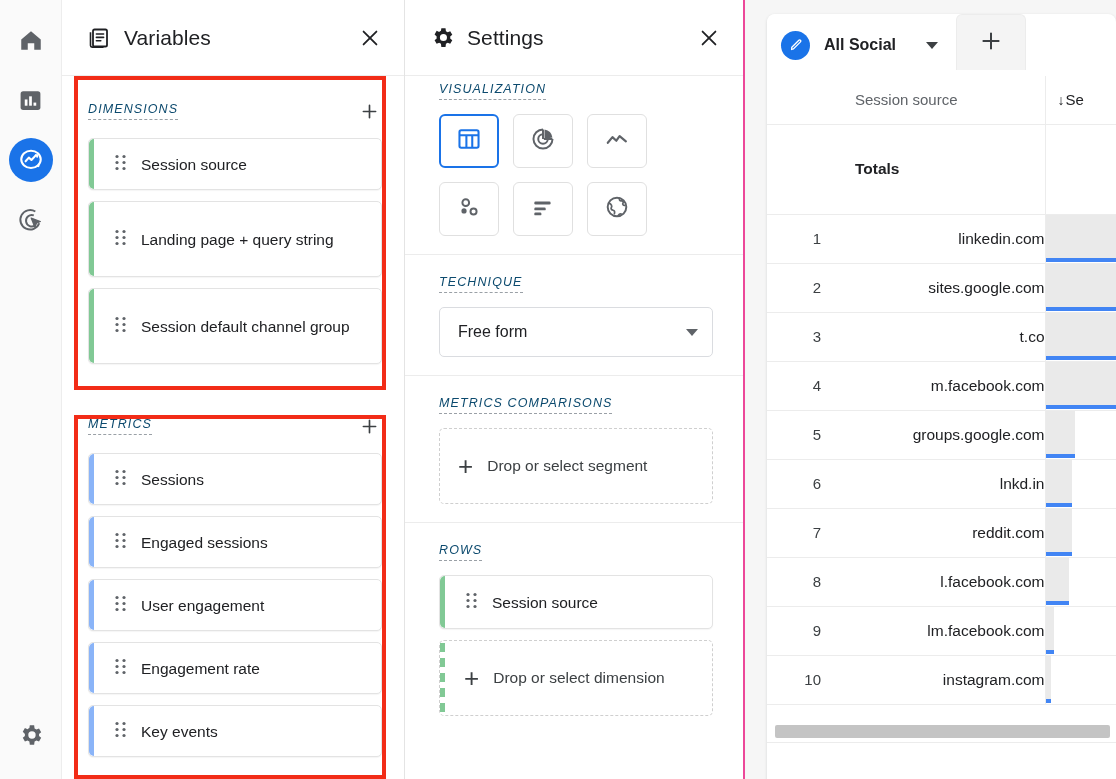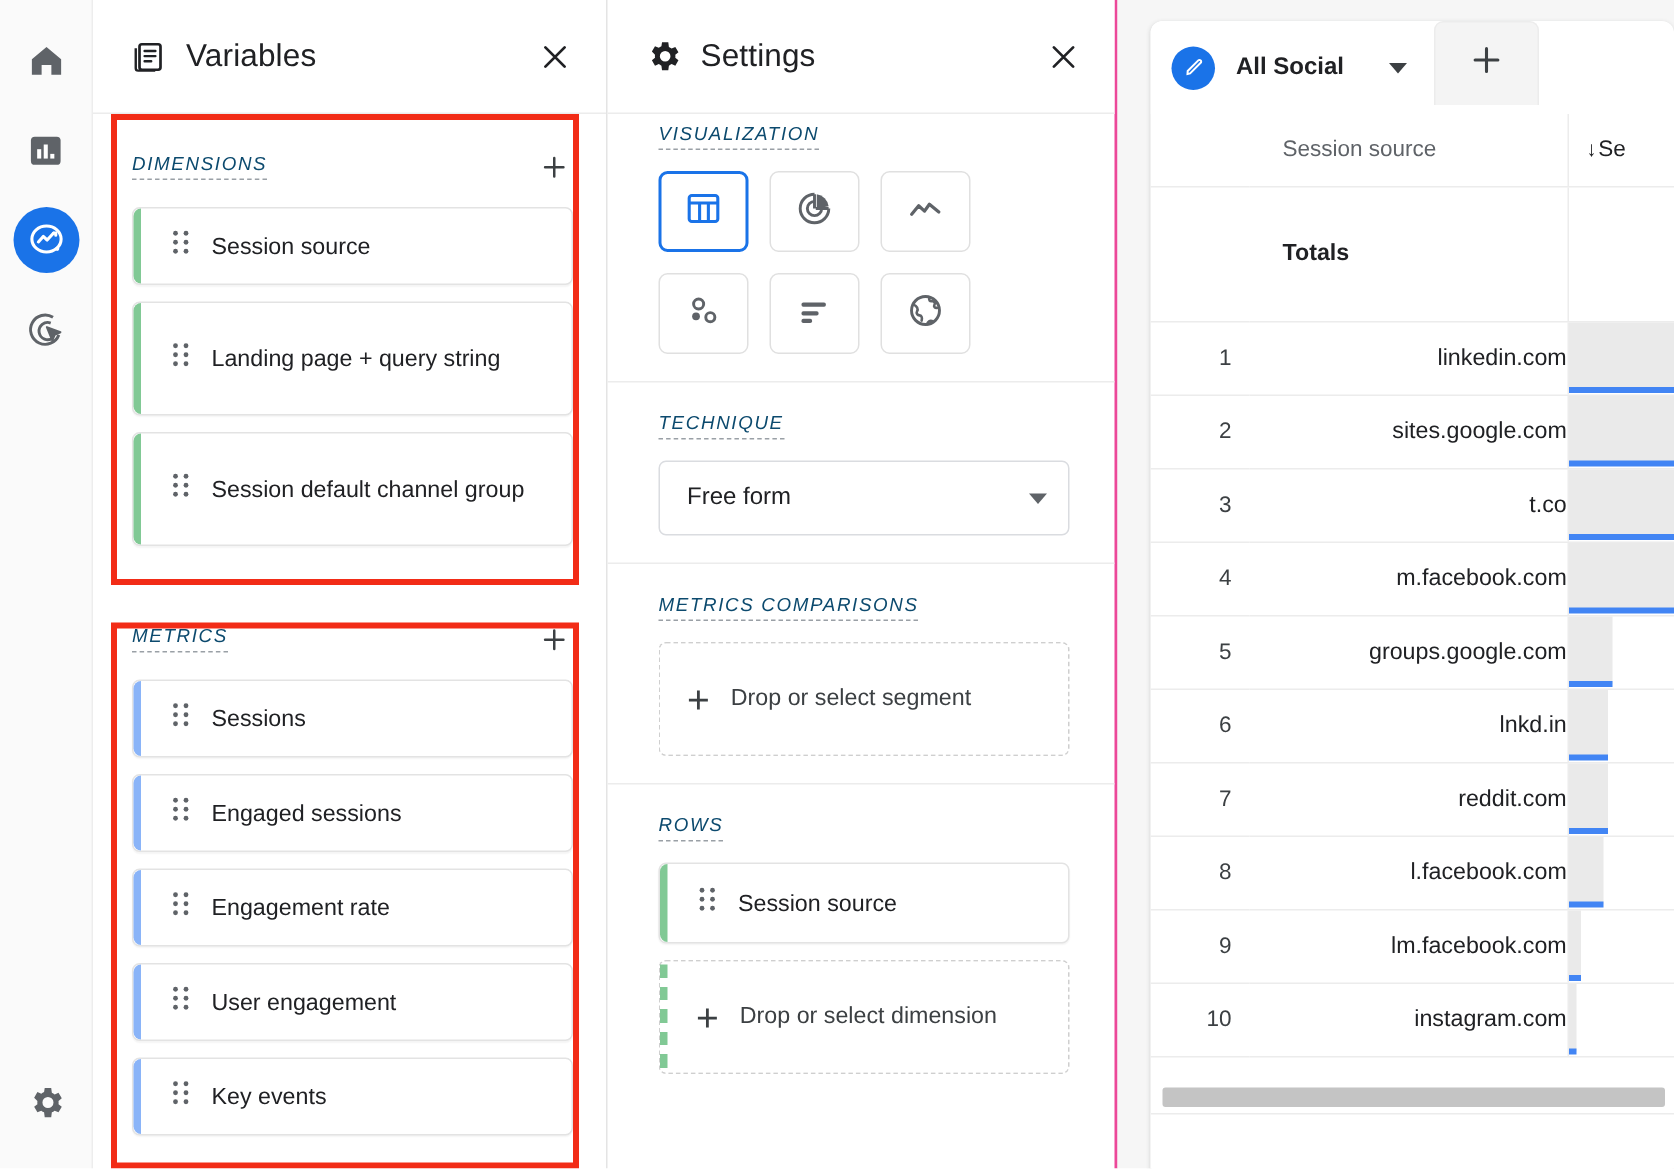--- a/index.html
+++ b/index.html
@@ -352,34 +352,34 @@
         <span class="grip">
           <svg width="11" height="17" viewBox="0 0 11 17" fill="#5f6368">
               <circle cx="2" cy="2.5" r="1.6"></circle>
               <circle cx="9" cy="2.5" r="1.6"></circle>
               <circle cx="2" cy="8.5" r="1.6"></circle>
               <circle cx="9" cy="8.5" r="1.6"></circle>
               <circle cx="2" cy="14.5" r="1.6"></circle>
               <circle cx="9" cy="14.5" r="1.6"></circle>
             </svg>
         </span>
+        <span class="chip-label">User engagement</span>
+      </div>
+      <div class="chip met">
+        <span class="grip">
+          <svg width="11" height="17" viewBox="0 0 11 17" fill="#5f6368">
+              <circle cx="2" cy="2.5" r="1.6"></circle>
+              <circle cx="9" cy="2.5" r="1.6"></circle>
+              <circle cx="2" cy="8.5" r="1.6"></circle>
+              <circle cx="9" cy="8.5" r="1.6"></circle>
+              <circle cx="2" cy="14.5" r="1.6"></circle>
+              <circle cx="9" cy="14.5" r="1.6"></circle>
+            </svg>
+        </span>
         <span class="chip-label">Engagement rate</span>
-      </div>
-      <div class="chip met">
-        <span class="grip">
-          <svg width="11" height="17" viewBox="0 0 11 17" fill="#5f6368">
-              <circle cx="2" cy="2.5" r="1.6"></circle>
-              <circle cx="9" cy="2.5" r="1.6"></circle>
-              <circle cx="2" cy="8.5" r="1.6"></circle>
-              <circle cx="9" cy="8.5" r="1.6"></circle>
-              <circle cx="2" cy="14.5" r="1.6"></circle>
-              <circle cx="9" cy="14.5" r="1.6"></circle>
-            </svg>
-        </span>
-        <span class="chip-label">User engagement</span>
       </div>
       <div class="chip met">
         <span class="grip">
           <svg width="11" height="17" viewBox="0 0 11 17" fill="#5f6368">
               <circle cx="2" cy="2.5" r="1.6"></circle>
               <circle cx="9" cy="2.5" r="1.6"></circle>
               <circle cx="2" cy="8.5" r="1.6"></circle>
               <circle cx="9" cy="8.5" r="1.6"></circle>
               <circle cx="2" cy="14.5" r="1.6"></circle>
               <circle cx="9" cy="14.5" r="1.6"></circle>

